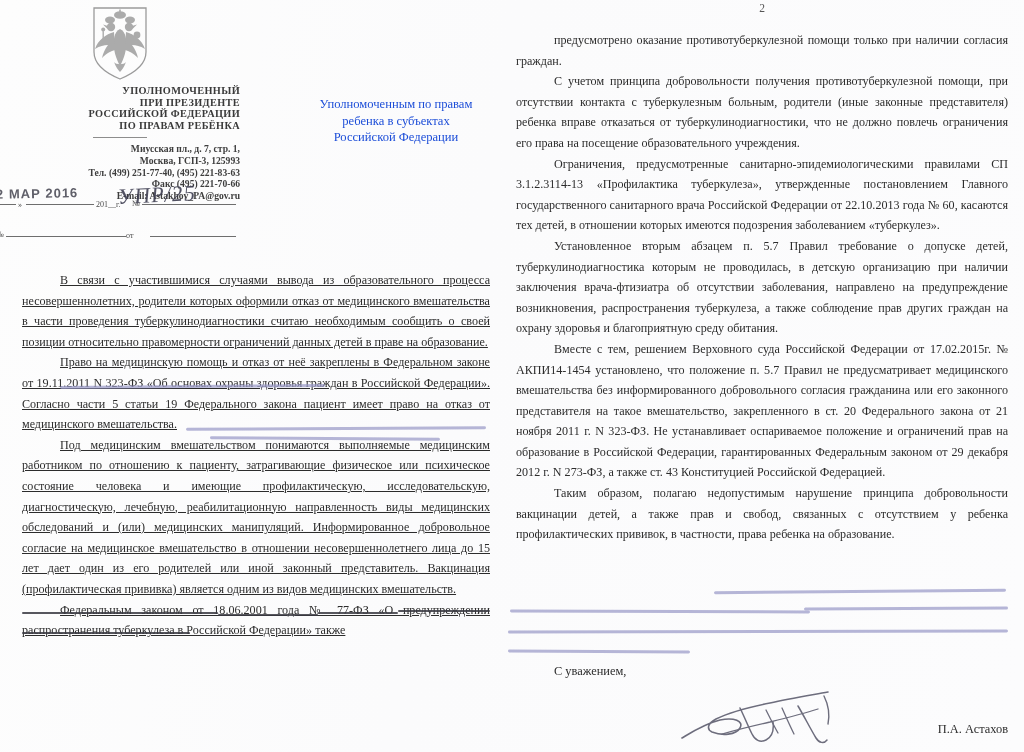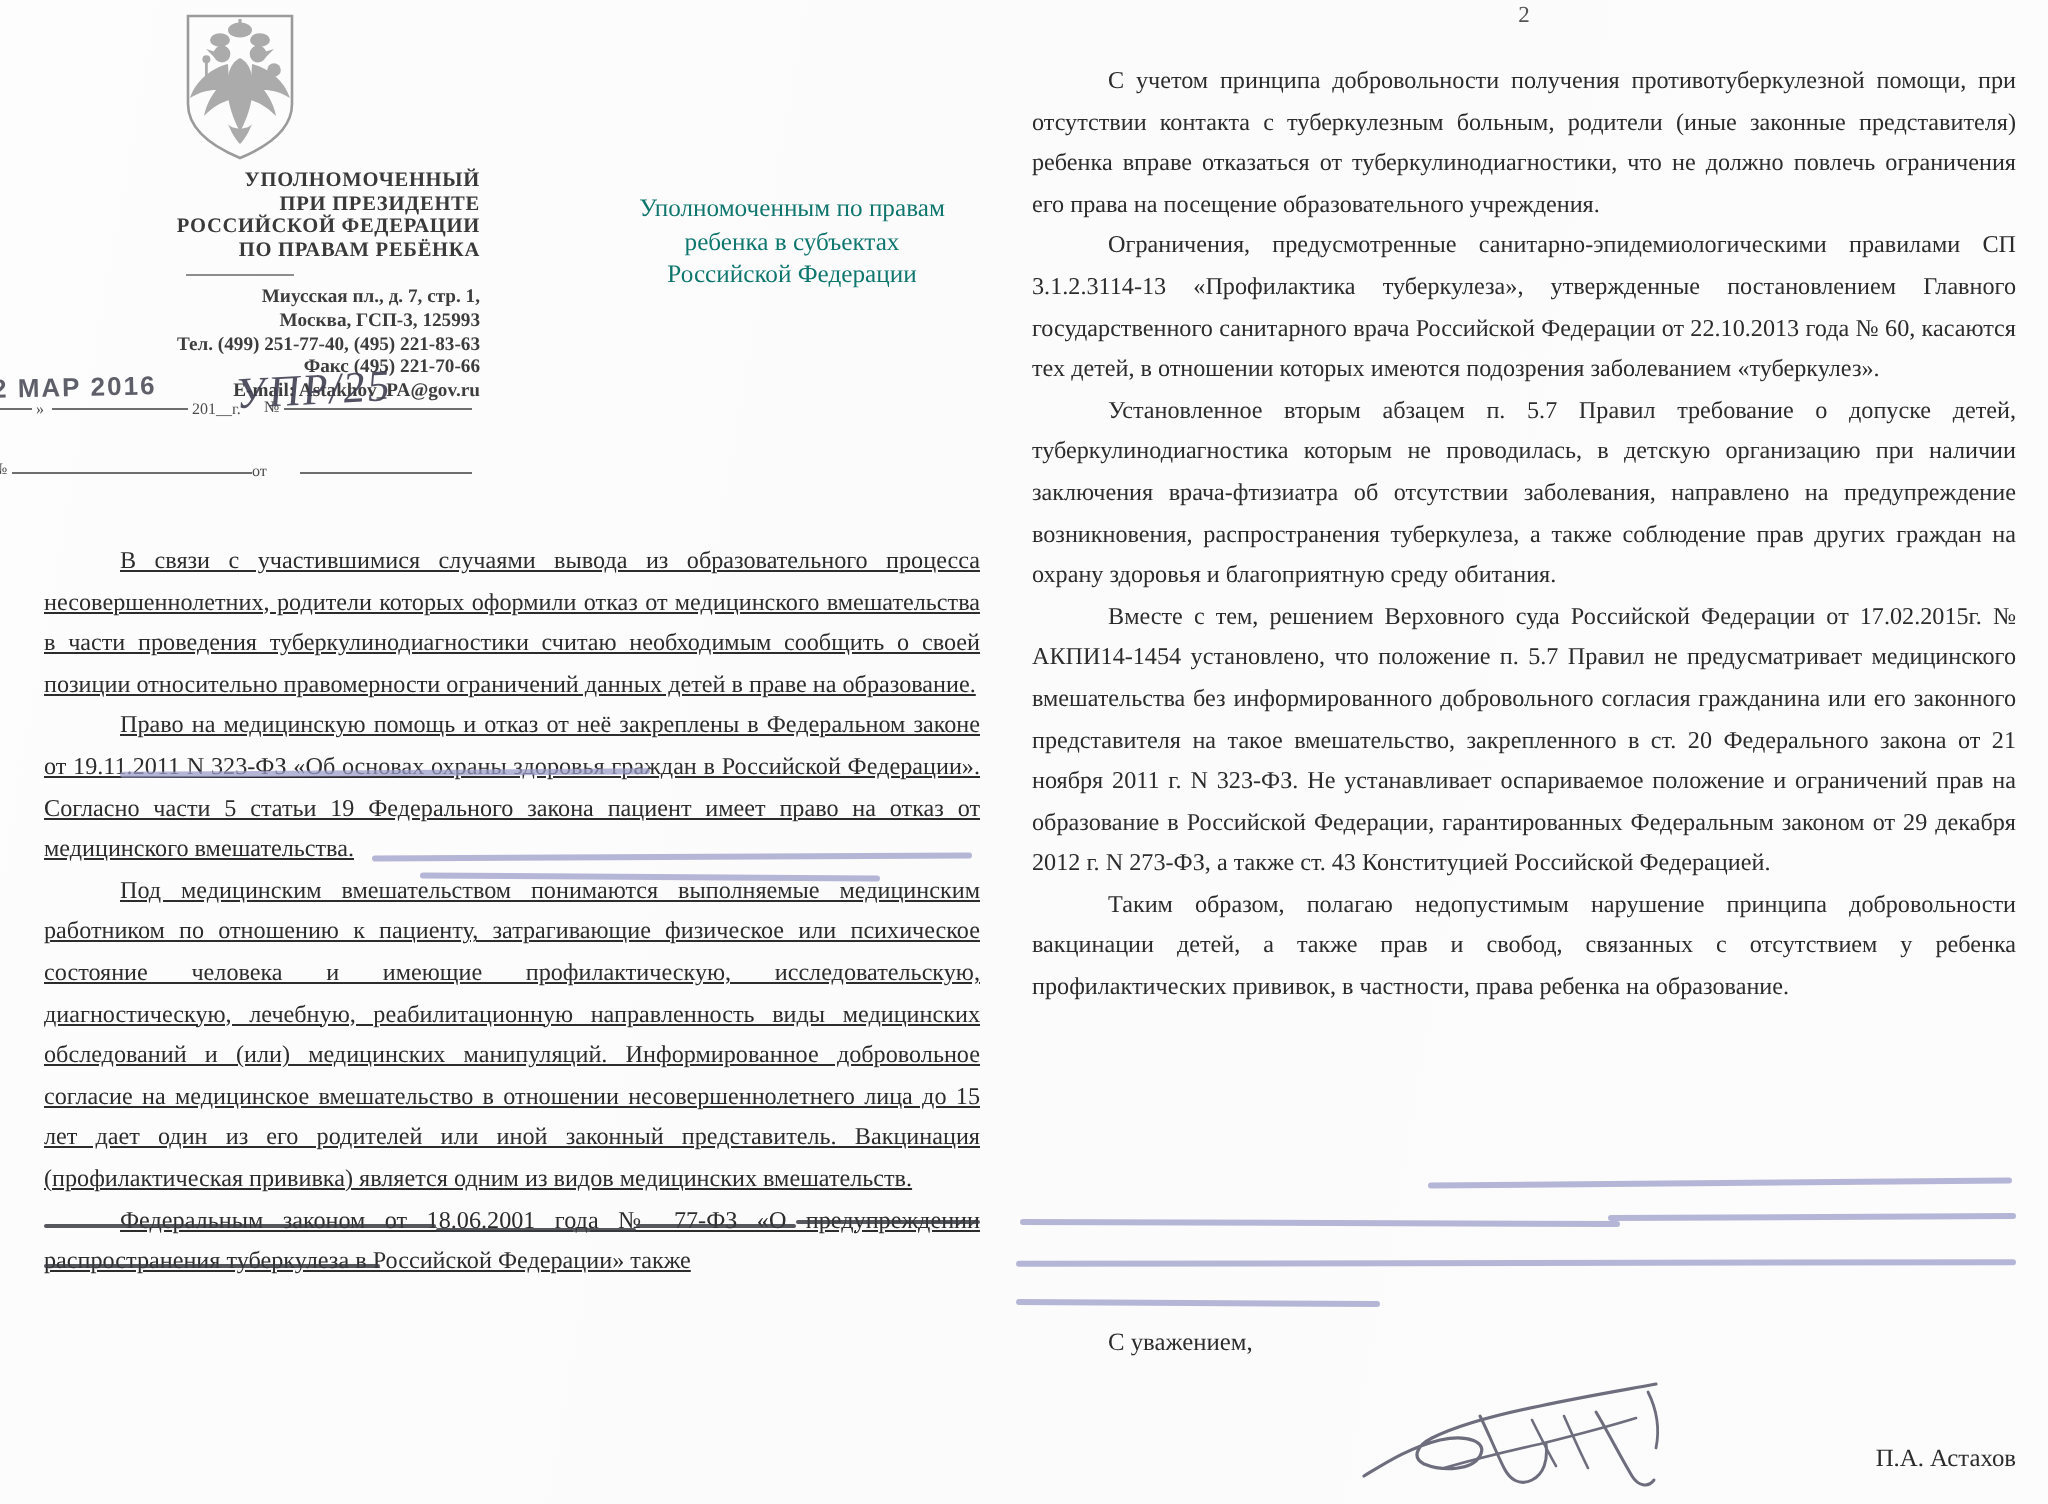--- a/index.html
+++ b/index.html
@@ -73,21 +73,21 @@
     font-size:22px;color:#3f3f52;
     transform:rotate(-3deg) skewX(-8deg);
     letter-spacing:1px;
     opacity:.9;
   }
   .ref-row2{position:relative;height:22px;margin-top:14px;}
 
   
   .addressee{
     position:absolute;left:296px;top:96px;width:200px;
-    text-align:center;font-size:12.6px;line-height:16.5px;color:#0f766e;
+    text-align:center;font-size:12.6px;line-height:16.5px;color:#1d4ed8;
   }
   .addressee div{white-space:nowrap;}
 
   
   .body-col{
     position:absolute;
     font-size:12.1px;
     line-height:20.6px;
     text-align:justify;
     color:#2c2c2c;
@@ -220,20 +220,21 @@
   <span class="u-dark" style="left:318px;top:612px;width:80px;"></span>
   <span class="u-dark" style="left:398px;top:610px;width:92px;"></span>
   <span class="u-dark" style="left:22px;top:632px;width:168px;"></span>
 </div>
 
 <div class="page page-right">
 
   <div class="page-num">2</div>
 
   <div class="body-col body-right">
+    <p>предусмотрено оказание противотуберкулезной помощи только при наличии согласия граждан.</p>
     <p>С учетом принципа добровольности получения противотуберкулезной помощи, при отсутствии контакта с туберкулезным больным, родители (иные законные представителя) ребенка вправе отказаться от туберкулинодиагностики, что не должно повлечь ограничения его права на посещение образовательного учреждения.</p>
     <p>Ограничения, предусмотренные санитарно-эпидемиологическими правилами СП 3.1.2.3114-13 «Профилактика туберкулеза», утвержденные постановлением Главного государственного санитарного врача Российской Федерации от 22.10.2013 года № 60, касаются тех детей, в отношении которых имеются подозрения заболеванием «туберкулез».</p>
     <p>Установленное вторым абзацем п. 5.7 Правил требование о допуске детей, туберкулинодиагностика которым не проводилась, в детскую организацию при наличии заключения врача-фтизиатра об отсутствии заболевания, направлено на предупреждение возникновения, распространения туберкулеза, а также соблюдение прав других граждан на охрану здоровья и благоприятную среду обитания.</p>
     <p>Вместе с тем, решением Верховного суда Российской Федерации от 17.02.2015г. № АКПИ14-1454 установлено, что положение п. 5.7 Правил не предусматривает медицинского вмешательства без информированного добровольного согласия гражданина или его законного представителя на такое вмешательство, закрепленного в ст. 20 Федерального закона от 21 ноября 2011 г. N 323-ФЗ. Не устанавливает оспариваемое положение и ограничений прав на образование в Российской Федерации, гарантированных Федеральным законом от 29 декабря 2012 г. N 273-ФЗ, а также ст. 43 Конституцией Российской Федерацией.</p>
     <p>Таким образом, полагаю недопустимым нарушение принципа добровольности вакцинации детей, а также прав и свобод, связанных с отсутствием у ребенка профилактических прививок, в частности, права ребенка на образование.</p>
   </div>
 
   <span class="u-lav" style="left:214px;top:590px;width:292px;transform:rotate(-.5deg);"></span>
   <span class="u-lav" style="left:10px;top:610px;width:300px;transform:rotate(.2deg);"></span>
   <span class="u-lav" style="left:304px;top:607px;width:204px;transform:rotate(-.3deg);"></span>

